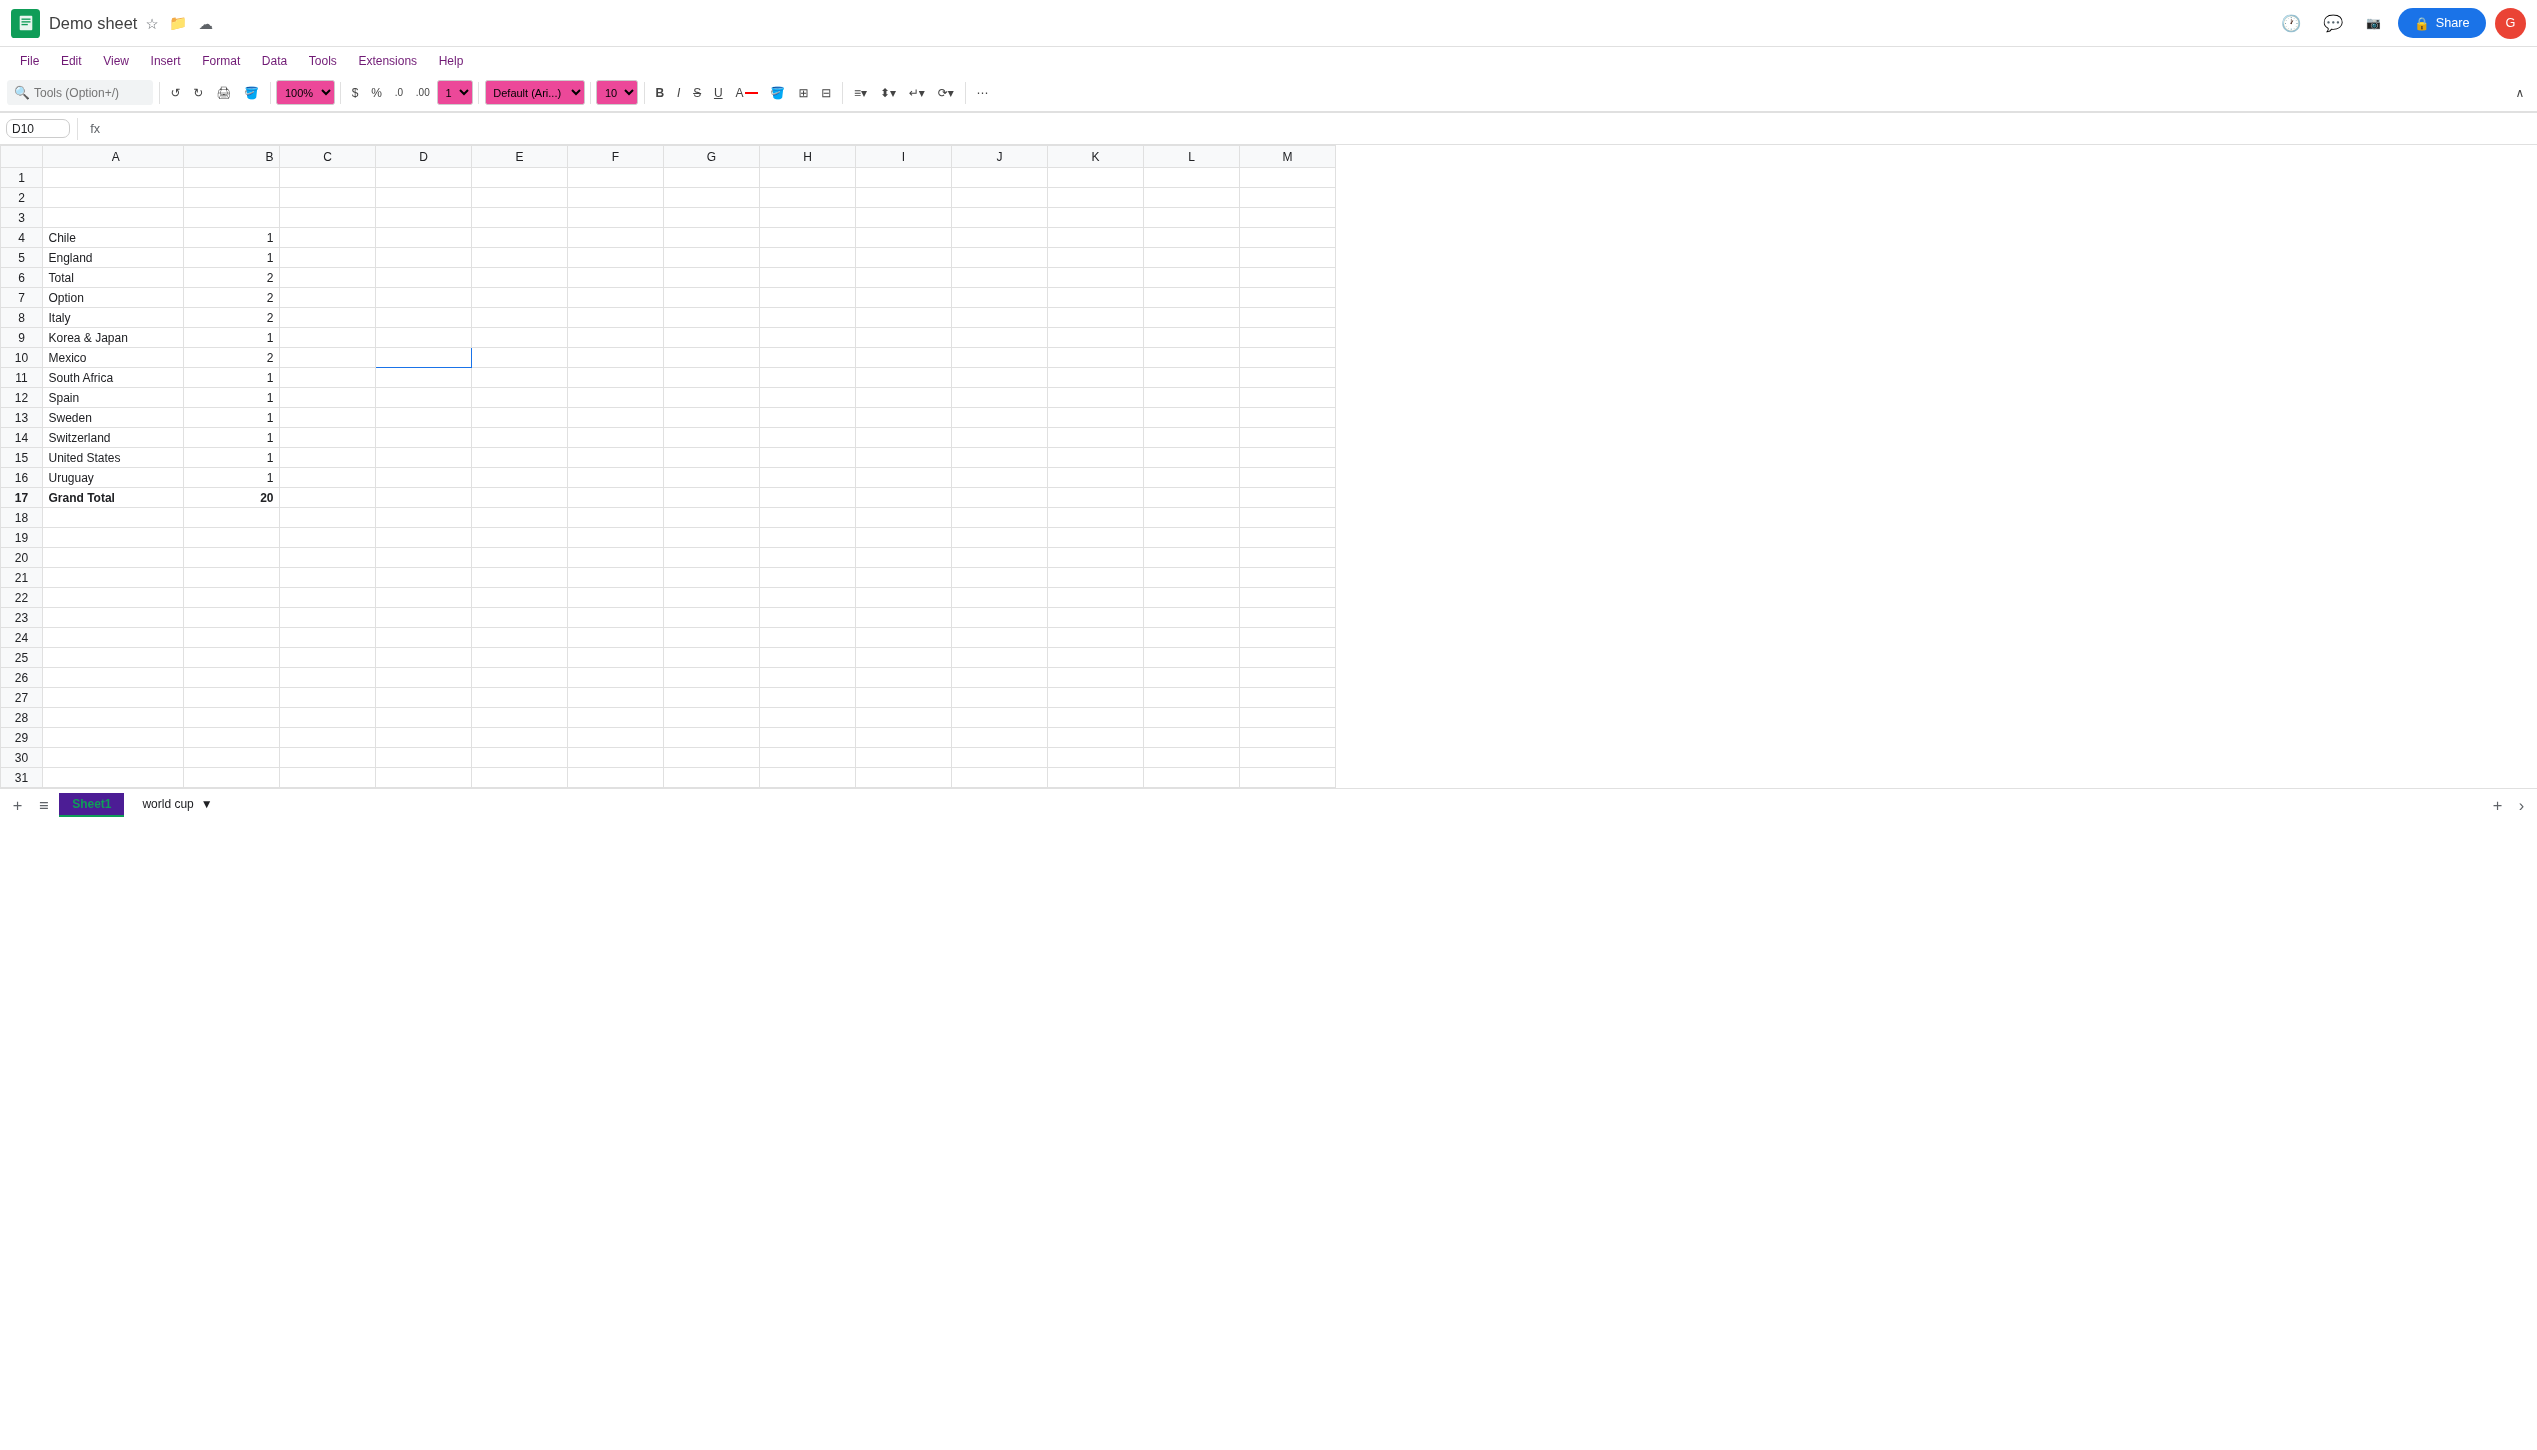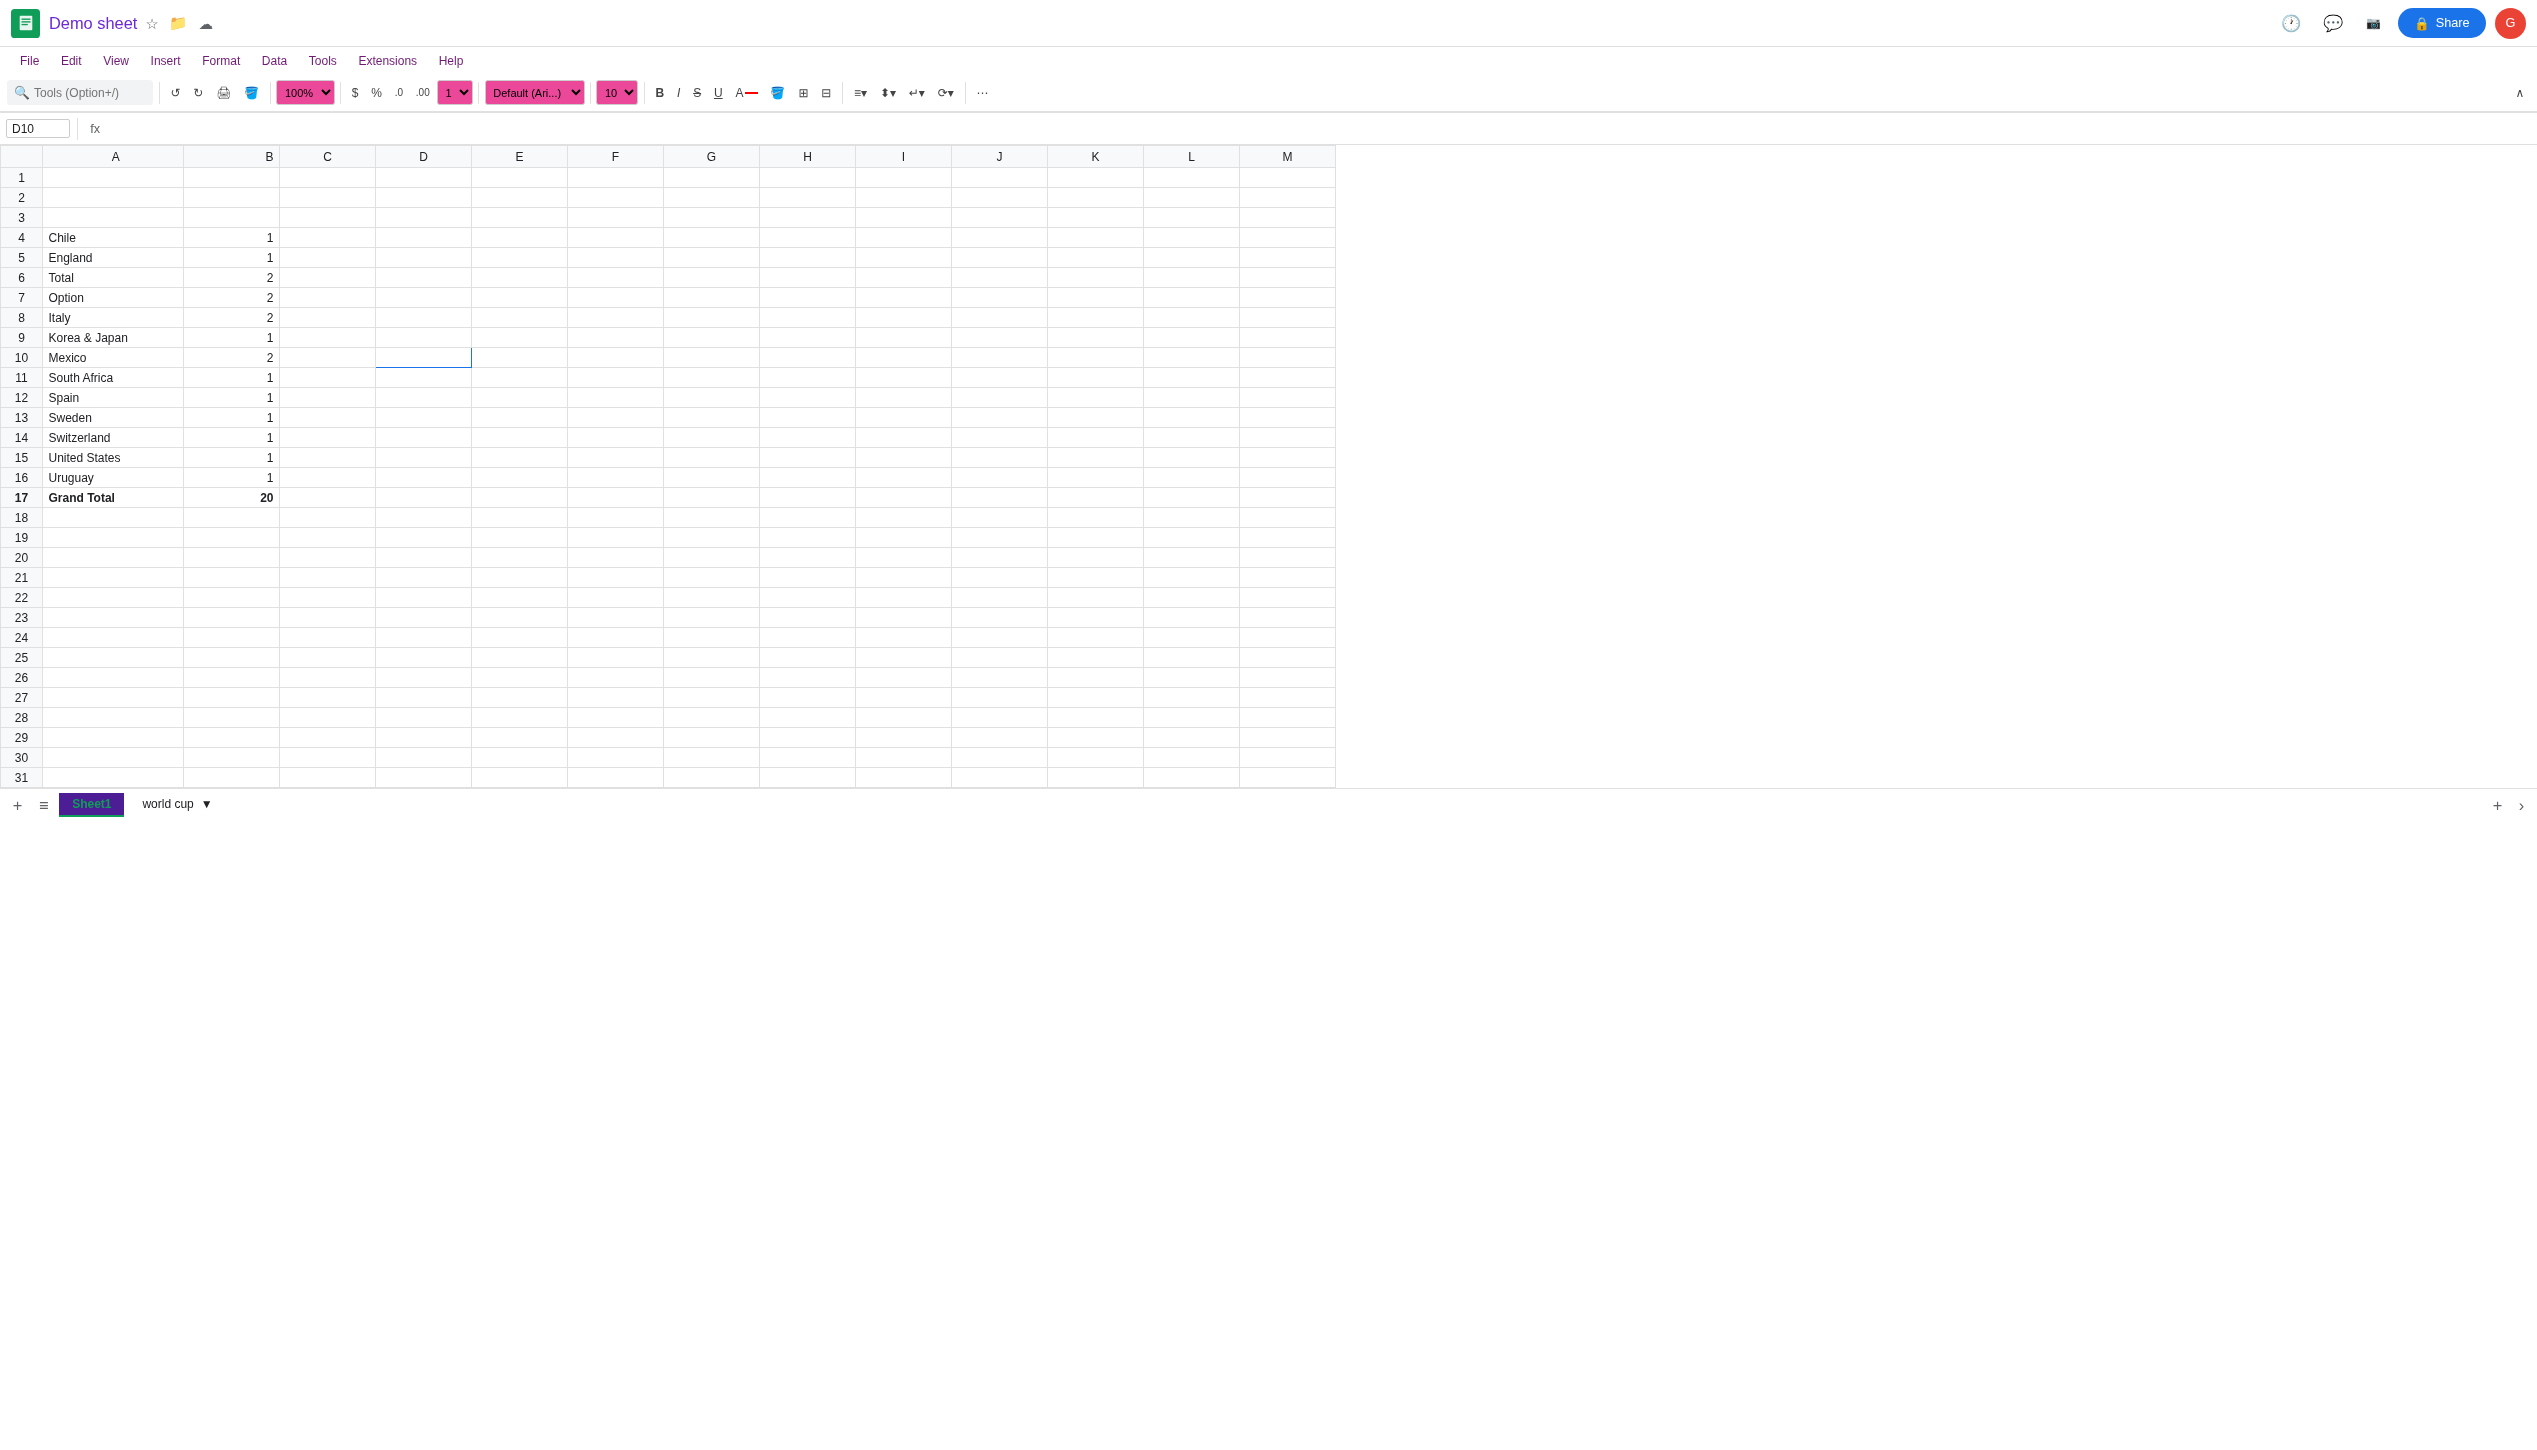--- a/index.html
+++ b/index.html
@@ -17,21 +17,21 @@
       width: 29px; height: 29px;
       background: #0f9d58;
       border-radius: 3.6px;
       display: flex; align-items: center; justify-content: center;
       color: white; font-size: 16.4px; font-weight: bold;
       margin-right: 9px;
       flex-shrink: 0;
     }
     #doc-title {
       font-size: 16.4px;
-      color: #6d28d9;
+      color: #404040;
       font-weight: 400;
       margin-right: 5.5px;
     }
     #title-icons {
       display: flex; align-items: center; gap: 5.5px;
       margin-right: 11px;
     }
     .title-icon-btn {
       background: none; border: none; cursor: pointer;
       color: #5f6368; font-size: 14.6px; padding: 2.7px;
@@ -90,21 +90,21 @@
       border-bottom: 0.9px solid #e0e0e0;
       border-top: 0.9px solid #e0e0e0;
       padding: 0 5.5px;
       gap: 3.6px;
     }
     #cell-ref {
       width: 64px;
       font-size: 12px;
       border: 0.9px solid #ccc;
       padding: 1.8px 5.5px;
-      border-radius: 2px;
+      border-radius: 7px;
       color: #202124;
     }
     #fx-label {
       color: #5f6368; font-size: 12.7px; padding: 0 5.5px;
     }
     #formula-input {
       flex: 1;
       font-size: 12px;
       border: none;
       outline: none;

